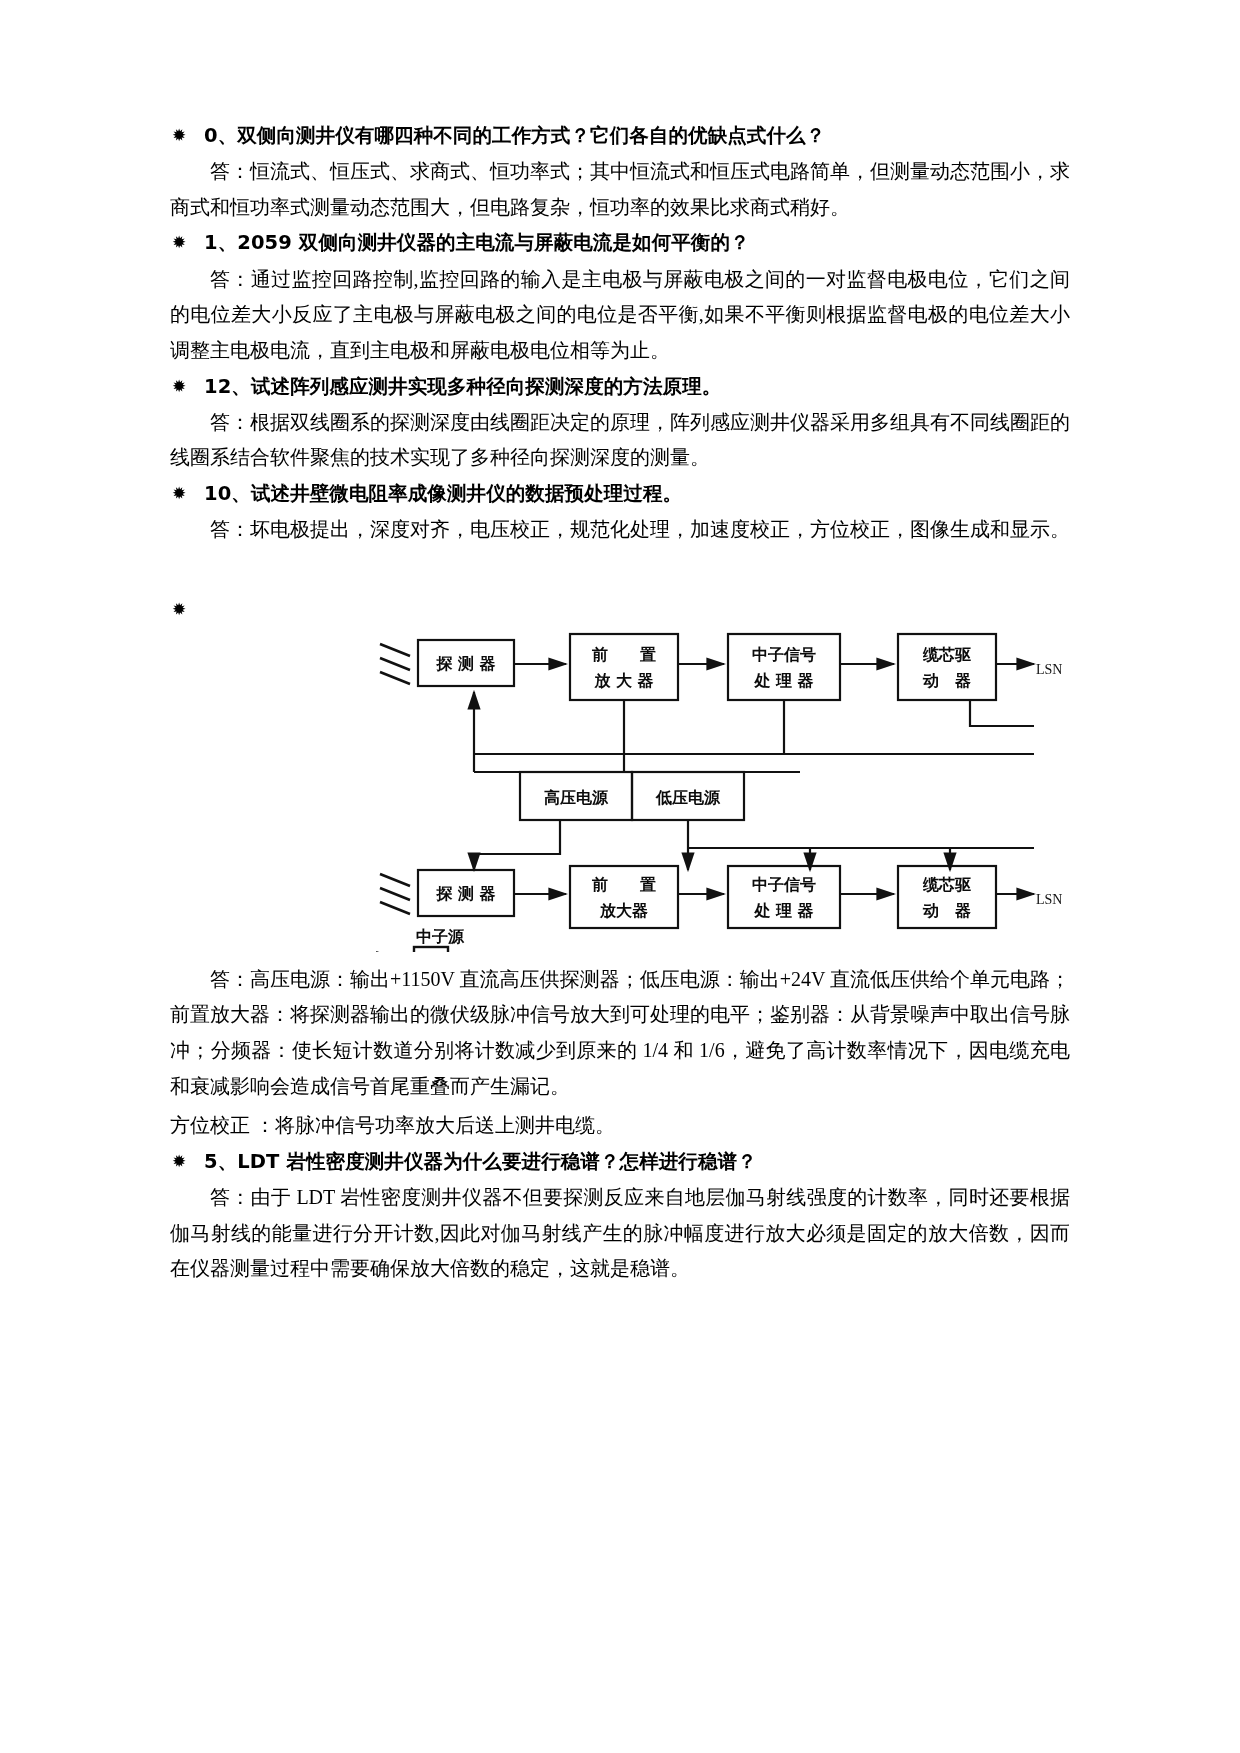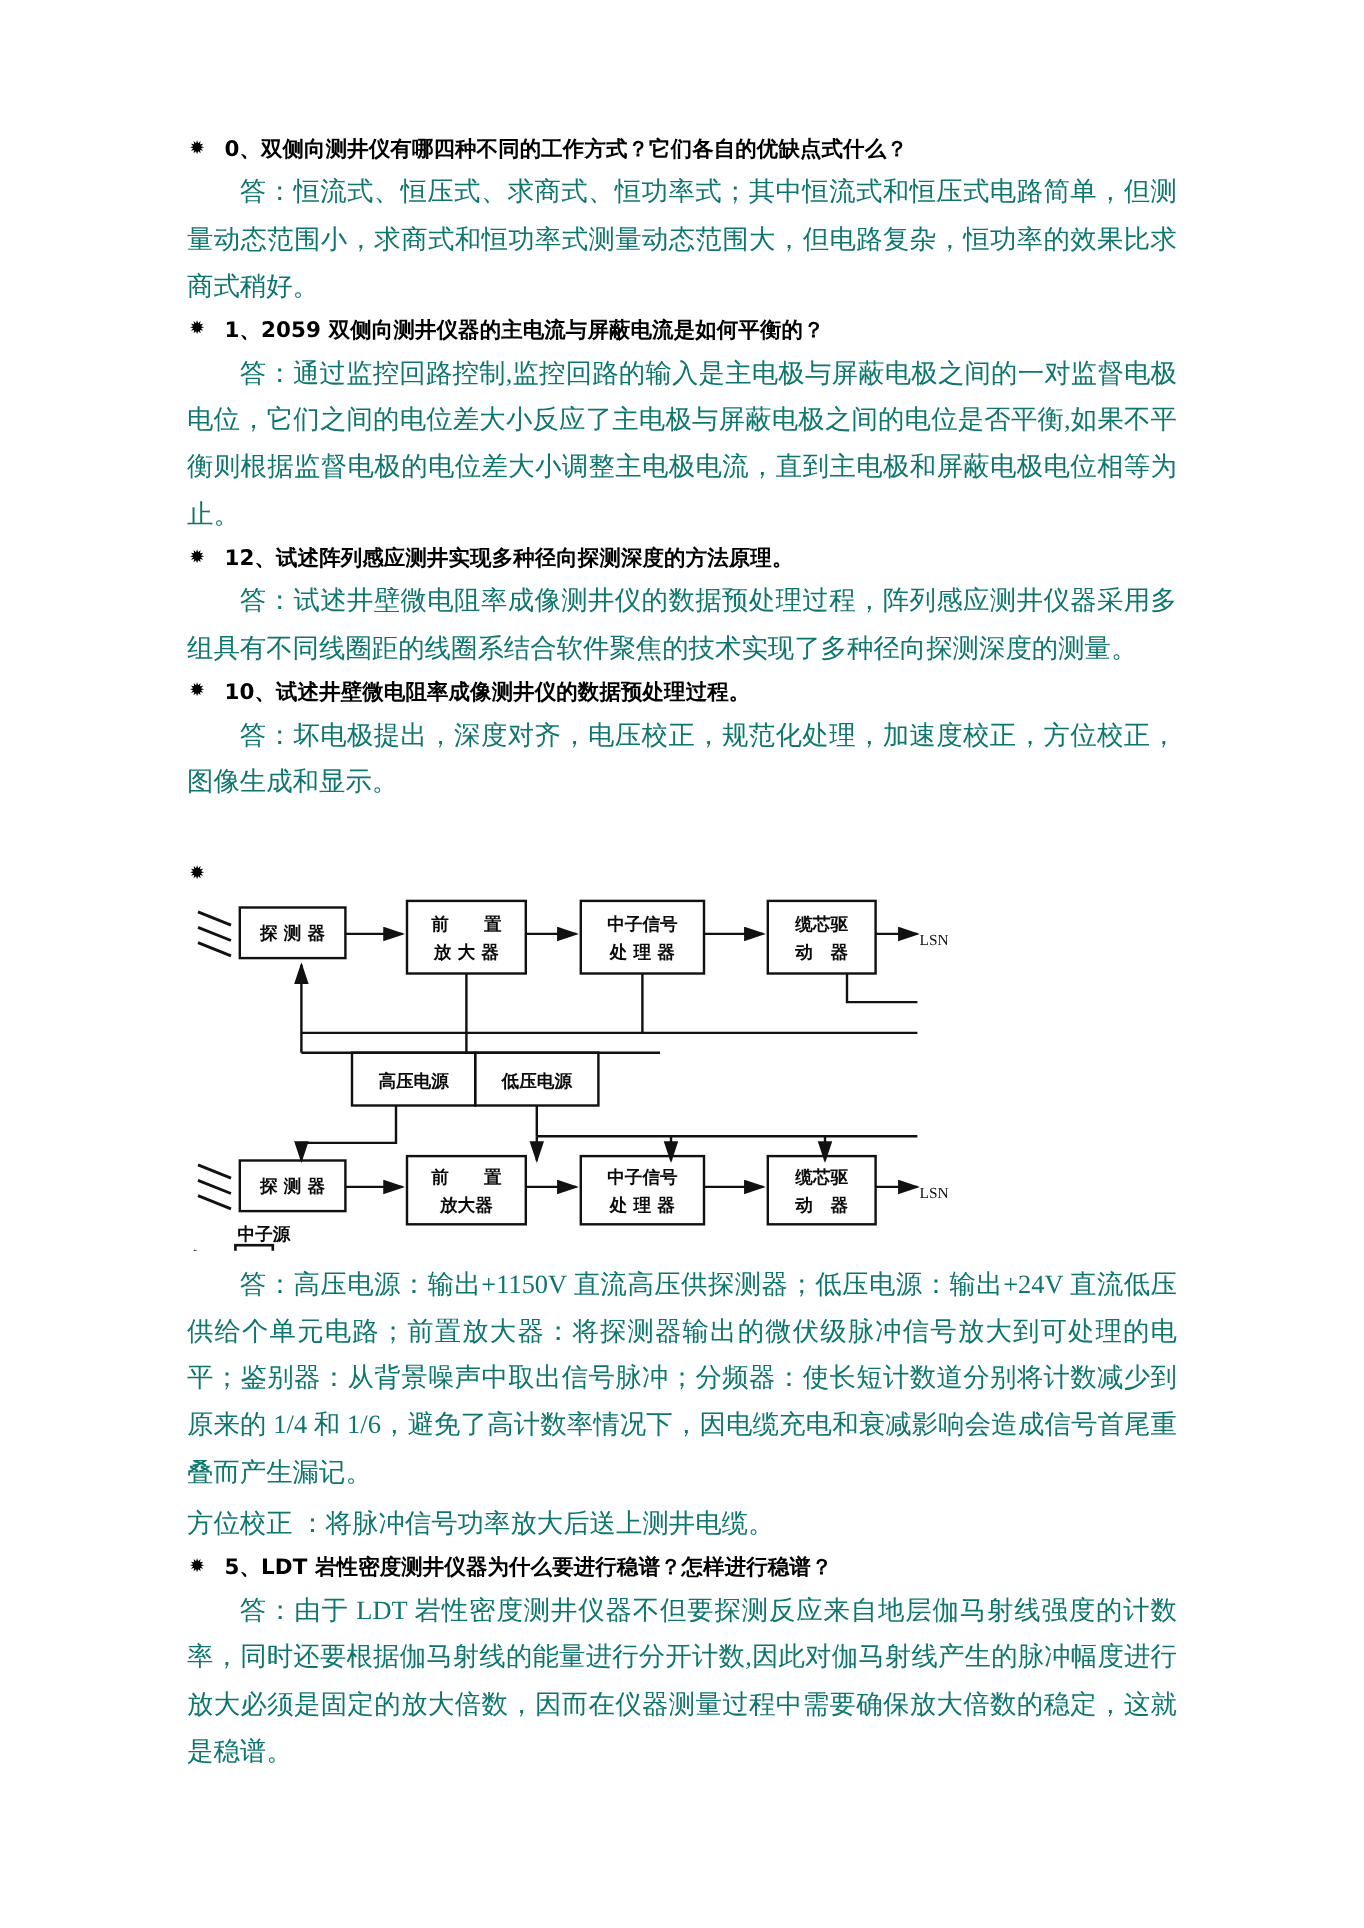--- a/index.html
+++ b/index.html
@@ -37,39 +37,39 @@
   }
   .q-line .bullet {
     position: absolute;
     left: 2px;
     top: 1px;
     font-size: 17px;
     line-height: 1.45;
     color: #000;
   }
   p.body-text {
-    font-size: 24px;
+    font-size: 20px;
     line-height: 1.78;
     margin: 0 0 4px 0;
     text-align: justify;
     text-justify: inter-ideograph;
     text-indent: 0;
-    color: #0f766e;
+    color: #000000;
     font-family: "Liberation Serif", "DejaVu Serif", serif;
   }
   p.body-text.indent {
     text-indent: 2em;
   }
   .gap-md { height: 44px; }
 
   
   .diagram-wrap {
     margin: 26px 0 10px 0;
     display: flex;
-    justify-content: flex-start;
+    justify-content: flex-end;
   }
   svg.diagram { display: block; }
   svg.diagram text.cn {
     font-family: "DejaVu Sans", "Liberation Sans", sans-serif;
     font-weight: bold;
     fill: #0b0b0b;
   }
   svg.diagram text.lsn {
     font-family: "Liberation Serif", "DejaVu Serif", serif;
     fill: #111;
@@ -89,21 +89,21 @@
   <div class="q-line">
     <span class="bullet">✹</span>
     <span>1、2059 双侧向测井仪器的主电流与屏蔽电流是如何平衡的？</span>
   </div>
   <p class="body-text indent">答：通过监控回路控制,监控回路的输入是主电极与屏蔽电极之间的一对监督电极电位，它们之间的电位差大小反应了主电极与屏蔽电极之间的电位是否平衡,如果不平衡则根据监督电极的电位差大小调整主电极电流，直到主电极和屏蔽电极电位相等为止。</p>
 
   <div class="q-line">
     <span class="bullet">✹</span>
     <span>12、试述阵列感应测井实现多种径向探测深度的方法原理。</span>
   </div>
-  <p class="body-text indent">答：试述井壁微电阻率成像测井仪的数据预处理过程，阵列感应测井仪器采用多组具有不同线圈距的线圈系结合软件聚焦的技术实现了多种径向探测深度的测量。</p>
+  <p class="body-text indent">答：根据双线圈系的探测深度由线圈距决定的原理，阵列感应测井仪器采用多组具有不同线圈距的线圈系结合软件聚焦的技术实现了多种径向探测深度的测量。</p>
 
   <div class="q-line">
     <span class="bullet">✹</span>
     <span>10、试述井壁微电阻率成像测井仪的数据预处理过程。</span>
   </div>
   <p class="body-text indent">答：坏电极提出，深度对齐，电压校正，规范化处理，加速度校正，方位校正，图像生成和显示。</p>
 
   <div class="gap-md"></div>
 
   <div class="q-line">

